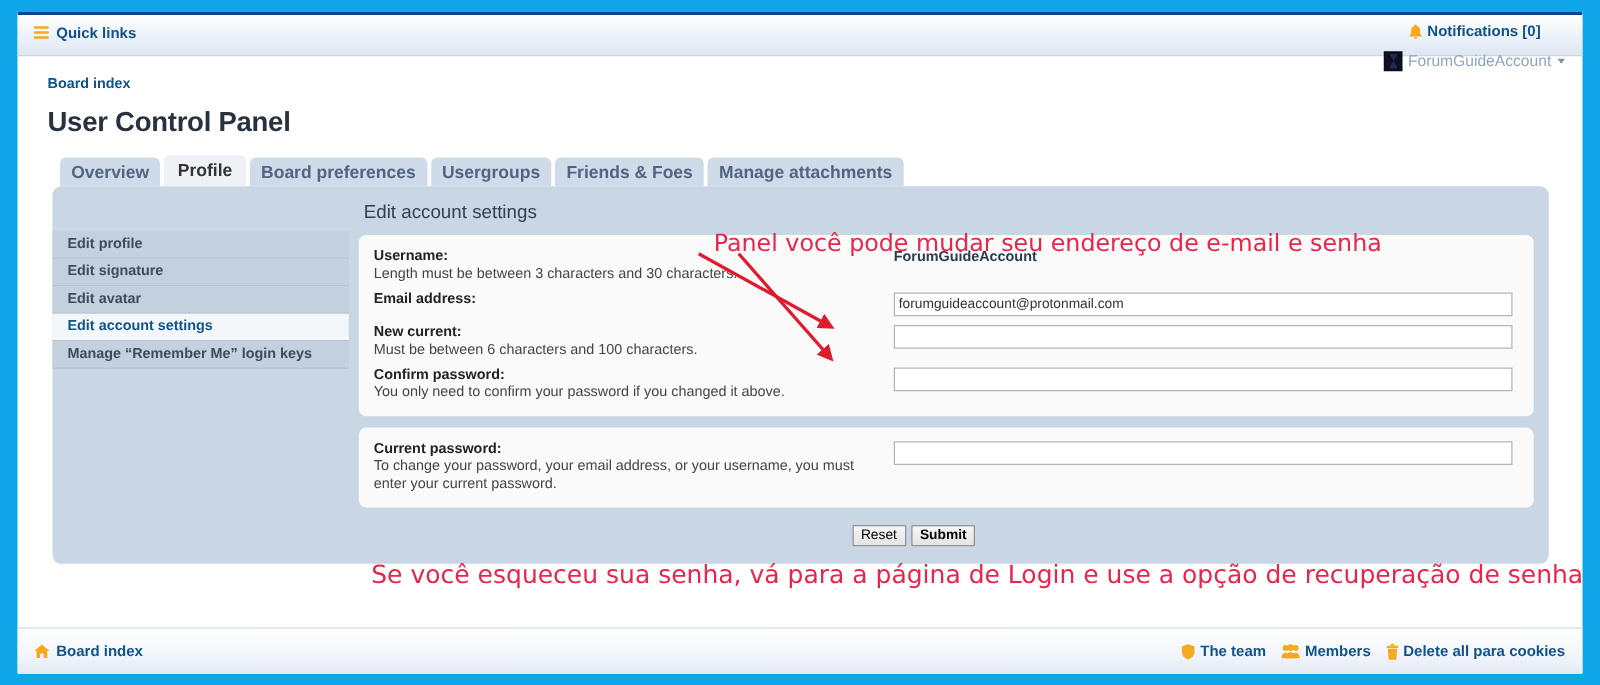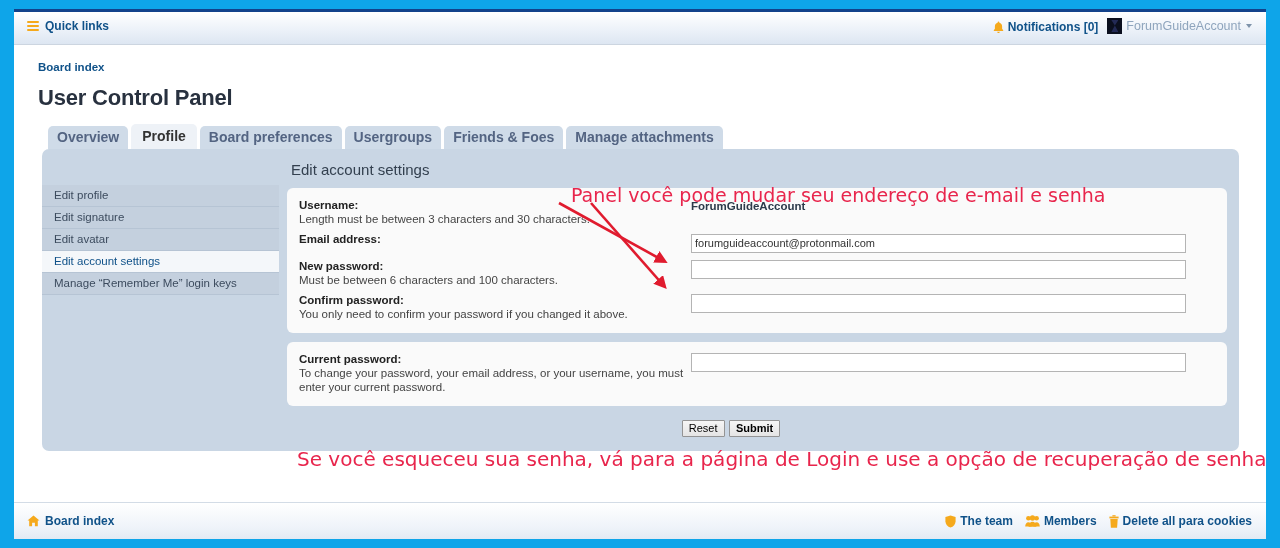--- a/index.html
+++ b/index.html
@@ -46,22 +46,23 @@
     top: 7px;
     display: flex;
     align-items: center;
     gap: 6px;
   }
   .nav-right {
     position: absolute;
     right: 14px;
     top: 6px;
     display: flex;
-    align-items: flex-end;
+    align-items: center;
     gap: 9px;
+    flex-direction: column;
   }
   .navlink {
     color: #105289;
     font-weight: bold;
     font-size: 12px;
     text-decoration: none;
     white-space: nowrap;
   }
   .navlink.muted { color: #8fa5bd; font-weight: normal; font-size: 12.5px; }
 
@@ -170,21 +171,21 @@
   }
 
   
   .side {
     width: 237px;
     flex: 0 0 237px;
     padding-top: 36px;
   }
   .side-item {
     font-size: 11.5px;
-    font-weight: normal;
+    font-weight: bold;
     color: #3c4b5e;
     background: #c4d0de;
     padding: 4px 0 4px 12px;
     border-bottom: 1px solid #b6c4d4;
     line-height: 13px;
     cursor: pointer;
   }
   .side-item.active {
     background: #f4f7fa;
     color: #105289;
@@ -205,20 +206,21 @@
     background: #fafafa;
     border-radius: 6px;
     padding: 10px 12px 12px 12px;
     margin-bottom: 9px;
     position: relative;
   }
   .frow {
     display: flex;
     align-items: flex-start;
     margin-bottom: 6px;
+    gap: 24px;
   }
   .frow:last-child { margin-bottom: 0; }
   .flabel {
     width: 392px;
     flex: 0 0 392px;
     font-size: 11.5px;
     color: #333333;
     line-height: 14px;
   }
   .flabel b { color: #222222; }
@@ -395,21 +397,21 @@
               <div class="flabel">
                 <b>Email address:</b>
               </div>
               <div class="fctrl">
                 <input class="finput" type="text" value="forumguideaccount@protonmail.com" style="">
               </div>
             </div>
 
             <div class="frow">
               <div class="flabel">
-                <b>New password:</b><br>
+                <b>New current:</b><br>
                 <span class="hint">Must be between 6 characters and 100 characters.</span>
               </div>
               <div class="fctrl">
                 <input class="finput" type="text" value="" style="">
               </div>
             </div>
 
             <div class="frow">
               <div class="flabel">
                 <b>Confirm password:</b><br>

